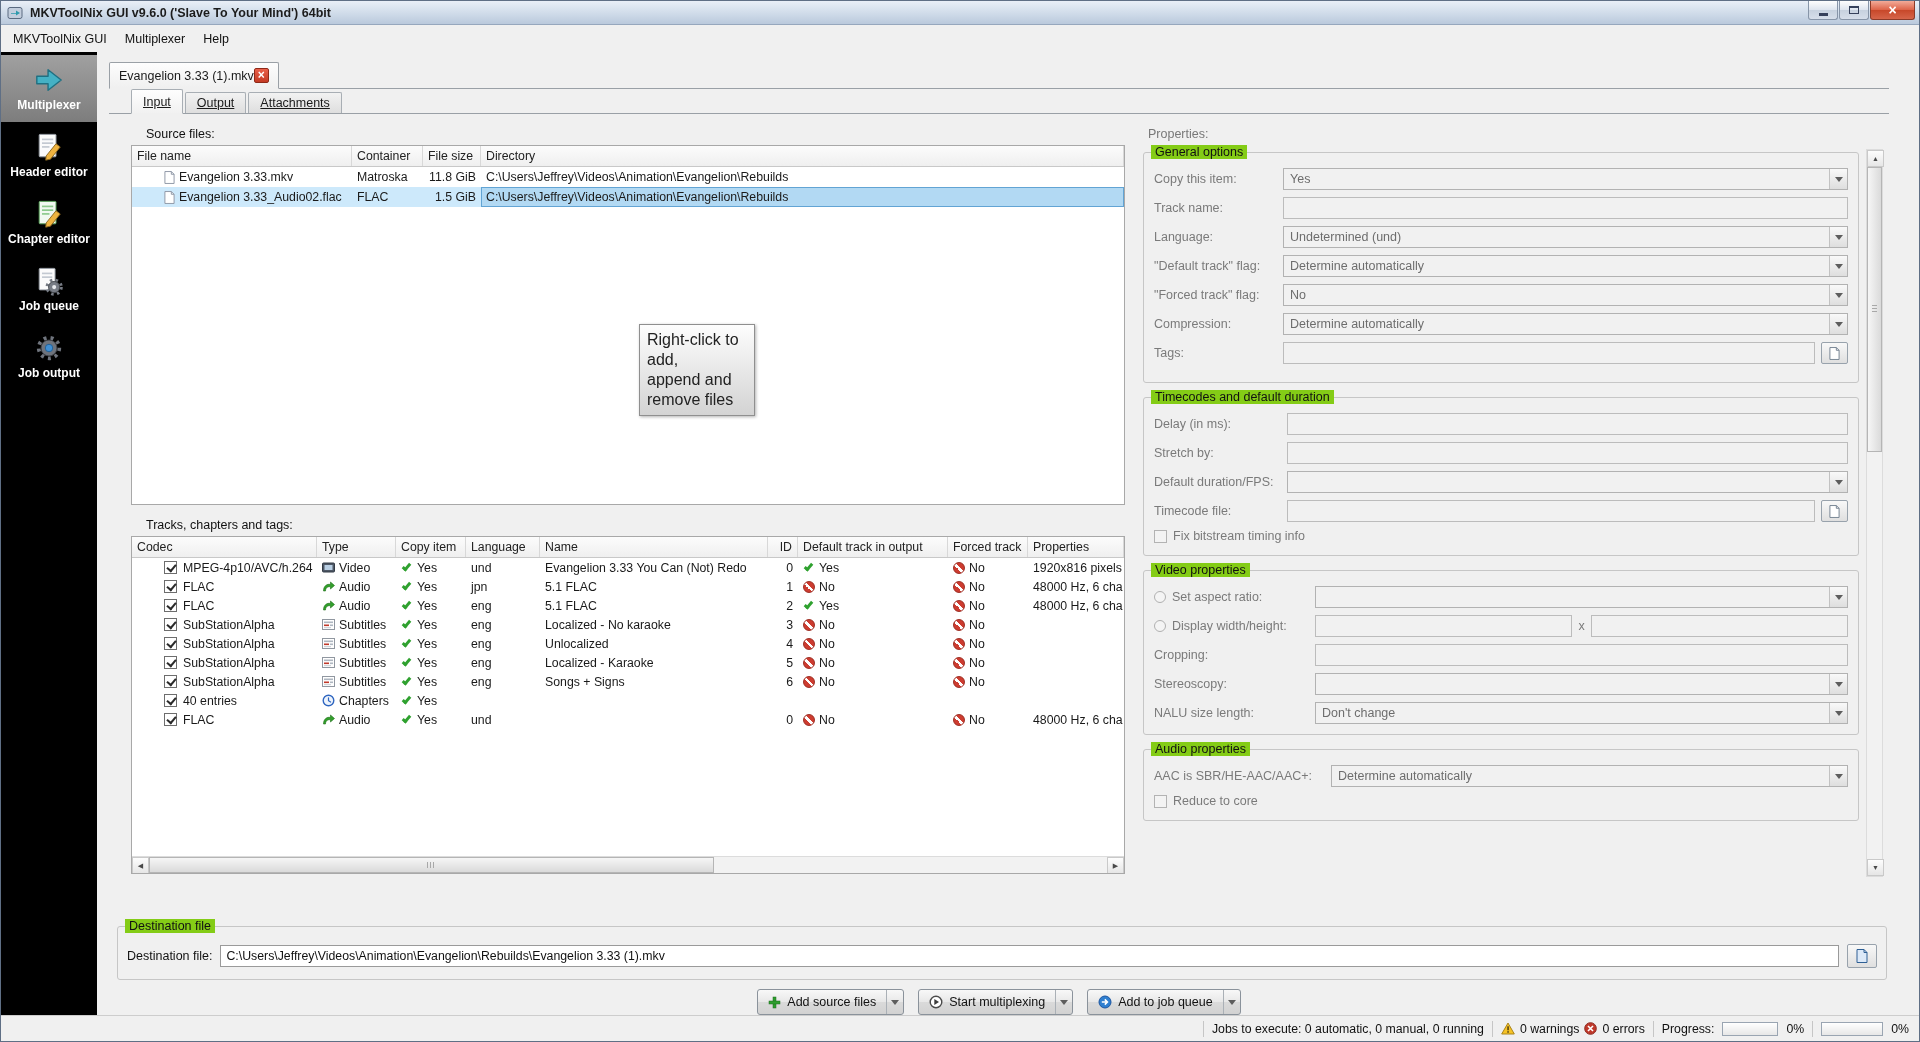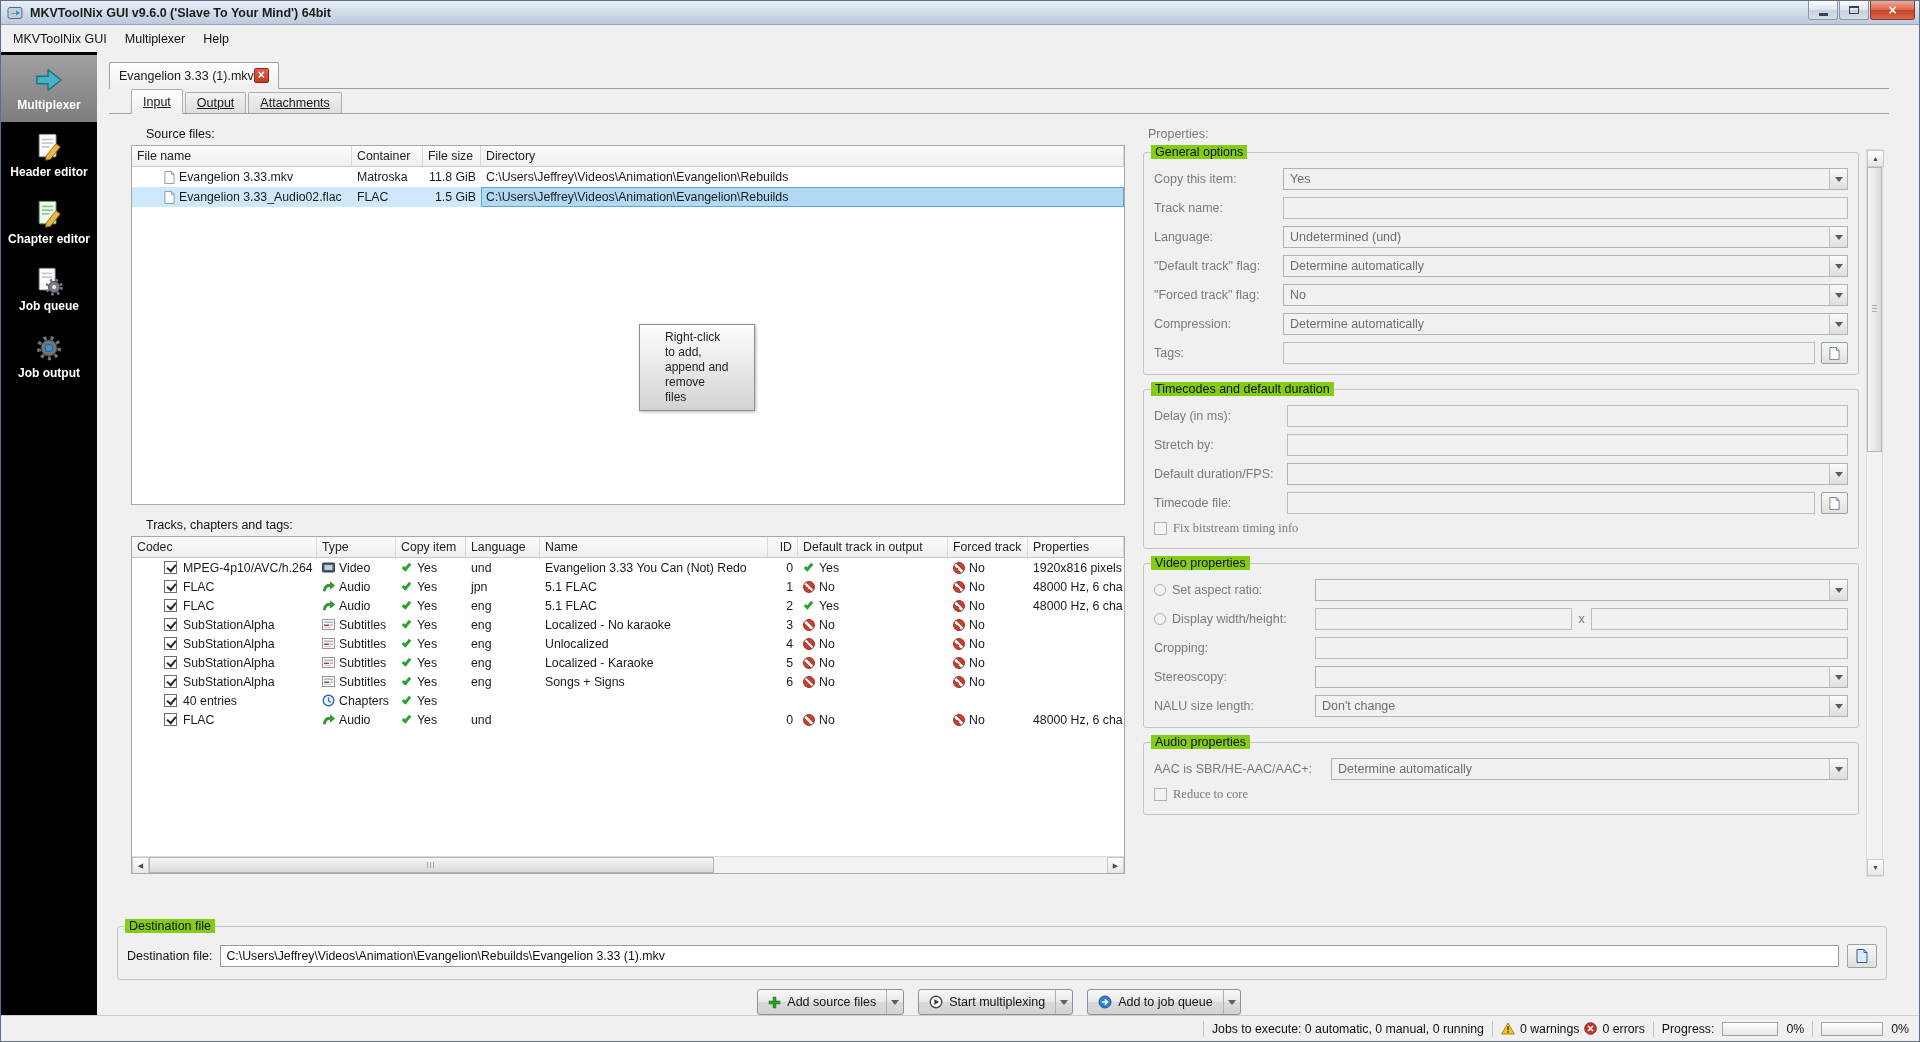--- a/index.html
+++ b/index.html
@@ -62,21 +62,21 @@
 .cell{display:flex;align-items:center;gap:4px;padding:0 5px;overflow:hidden;white-space:nowrap;font-size:12.3px;}
 .cell.first{padding-left:32px;}
 .cell.r{justify-content:flex-end;}
 .trow.sel{background:#cde9fb;}
 .cell.focus{background:#b2d9f3;box-shadow:inset 0 0 0 1px #62a4d4;}
 .i{display:inline-flex;flex:0 0 auto;align-items:center;}
 .ck{display:inline-block;width:9px;height:5px;border-left:3px solid #2fa12f;border-bottom:3px solid #2fa12f;transform:rotate(-50deg);margin:0 2px 3px 1px;flex:0 0 auto;}
 .no{display:inline-block;width:12px;height:12px;border-radius:50%;border:1px solid #9e2d22;background:linear-gradient(45deg,#cd3c30 40%,#fff 40%,#fff 58%,#cd3c30 58%);flex:0 0 auto;}
 .cb{width:13px;height:13px;border:1px solid #6d6d6d;background:#fff;position:relative;flex:0 0 auto;margin-right:2px;}
 .cb::after{content:"";position:absolute;left:2px;top:2px;width:7px;height:4px;border-left:2px solid #2b2b2b;border-bottom:2px solid #2b2b2b;transform:rotate(-50deg);}
-.hint{position:absolute;left:507px;top:178px;width:116px;background:linear-gradient(#fdfdfd,#d3d3d3);border:1px solid #8f8f8f;padding:5px 25px;font-size:12px;color:#222;white-space:pre-line;box-shadow:1px 1px 3px rgba(0,0,0,.3);line-height:1.25;}
+.hint{position:absolute;left:507px;top:178px;width:116px;background:linear-gradient(#fdfdfd,#d3d3d3);border:1px solid #8f8f8f;padding:5px 7px;font-size:16px;color:#222;white-space:pre-line;box-shadow:1px 1px 3px rgba(0,0,0,.3);line-height:1.25;}
 
 
 .hscroll{position:absolute;left:0;right:0;bottom:0;height:17px;background:#f2f2f2;border-top:1px solid #dcdcdc;display:flex;}
 .sb-btn{width:17px;height:17px;background:linear-gradient(#fdfdfd,#e6e6e6);border:1px solid #c9c9c9;display:flex;align-items:center;justify-content:center;color:#4a4a4a;flex:0 0 auto;}
 .sb-btn::before{font-size:7px;}
 .ar-l::before{content:"◀";} .ar-r::before{content:"▶";} .ar-u::before{content:"▲";} .ar-d::before{content:"▼";}
 .hthumb{width:565px;background:linear-gradient(#f6f6f6,#dadada);border:1px solid #b5b5b5;position:relative;flex:0 0 auto;}
 .hthumb::after{content:"";position:absolute;left:50%;top:4px;bottom:4px;width:9px;margin-left:-5px;background:repeating-linear-gradient(90deg,#a8a8a8 0 1px,transparent 1px 3px);}
 .hsp{flex:1;}
 .vscroll{position:absolute;top:35px;right:6px;width:17px;height:728px;background:#f2f2f2;border:1px solid #dcdcdc;display:flex;flex-direction:column;}
@@ -96,21 +96,21 @@
 .plabel{color:#7a7a7a;overflow:hidden;white-space:nowrap;}
 .combo{height:22px;border:1px solid #b2b2b2;background:#f1f1f1;display:flex;align-items:center;position:relative;padding:0 20px 0 6px;color:#6d6d6d;overflow:hidden;white-space:nowrap;}
 .combo .arrow{position:absolute;right:0;top:0;bottom:0;width:18px;border-left:1px solid #c2c2c2;background:linear-gradient(#f9f9f9,#dedede);display:flex;align-items:center;justify-content:center;}
 .tri{width:0;height:0;border-left:4px solid transparent;border-right:4px solid transparent;border-top:5px solid #5d5d5d;}
 .tinput{height:22px;border:1px solid #bcbcbc;background:#f1f1f1;width:100%;font-family:inherit;font-size:12.3px;padding:0 4px;color:#555;}
 .fieldflex{display:flex;align-items:center;gap:6px;min-width:0;}
 .fieldflex .tinput{width:auto;flex:1;min-width:0;}
 .browse{width:27px;height:22px;border:1px solid #98a2ac;border-radius:2px;background:linear-gradient(#f8f8f8,#dfdfdf);display:flex;align-items:center;justify-content:center;flex:0 0 auto;}
 .chk{width:13px;height:13px;border:1px solid #b3b3b3;background:#f3f3f3;flex:0 0 auto;}
 .radio{width:12px;height:12px;border:1px solid #b0b0b0;border-radius:50%;background:#f4f4f4;flex:0 0 auto;}
-.chkline{display:flex;align-items:center;gap:6px;color:#7a7a7a;margin-bottom:2px;font-family:Liberation Serif, serif;}
+.chkline{display:flex;align-items:center;gap:6px;color:#7a7a7a;margin-bottom:2px;}
 .lab-with-radio{display:flex;align-items:center;gap:6px;overflow:hidden;white-space:nowrap;}
 
 
 .dest-group{margin:14px 2px 0 8px;border:1px solid #c6c6c6;border-radius:3px;position:relative;padding:17px 9px 11px;flex:0 0 auto;}
 .dest-row{display:flex;align-items:center;gap:8px;}
 .dest-label{color:#111;flex:0 0 auto;}
 .dest-input{flex:1;height:22px;border:1px solid #9a9a9a;background:#fff;padding:0 5px;font-family:inherit;font-size:12.3px;color:#111;}
 .btnrow{display:flex;justify-content:center;gap:14px;margin-top:9px;flex:0 0 auto;}
 .pbtn{display:flex;height:26px;border:1px solid #8a929b;border-radius:3px;background:linear-gradient(#f8f8f8,#e8e8e8 49%,#dadada 50%,#d2d2d2);overflow:hidden;}
 .pbtn-main{display:flex;align-items:center;gap:6px;padding:0 10px;color:#111;}
@@ -644,21 +644,21 @@
                 </div>
                 <div class="prow">
                   <span class="plabel">Compression:</span>
                   <div class="combo">
                       <span>Determine automatically</span>
                       <span class="arrow">
                         <span class="tri"></span>
                       </span>
                     </div>
                 </div>
-                <div class="prow" style="margin-bottom:0;">
+                <div class="prow" style="margin-bottom:8px;">
                   <span class="plabel">Tags:</span>
                   <div class="fieldflex">
                     <input class="tinput" value="" style="">
                     <span class="browse">
                         <svg width="11" height="13" viewBox="0 0 12 14">
                           <path d="M1 .5 H8 L11 3.5 V13.5 H1 Z" fill="#fff" stroke="#6f7d8c"></path>
                           <path d="M8 .5 V3.5 H11" fill="none" stroke="#6f7d8c"></path>
                         </svg>
                       </span>
                   </div>

